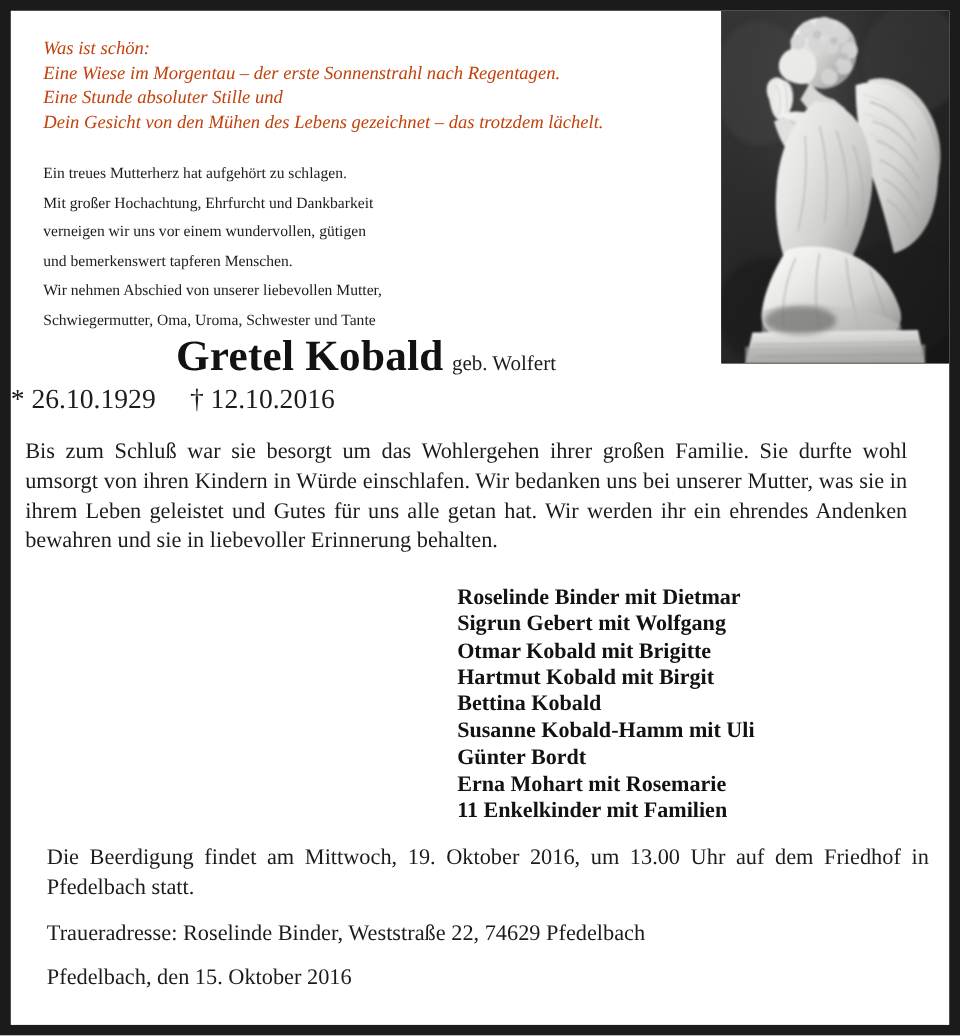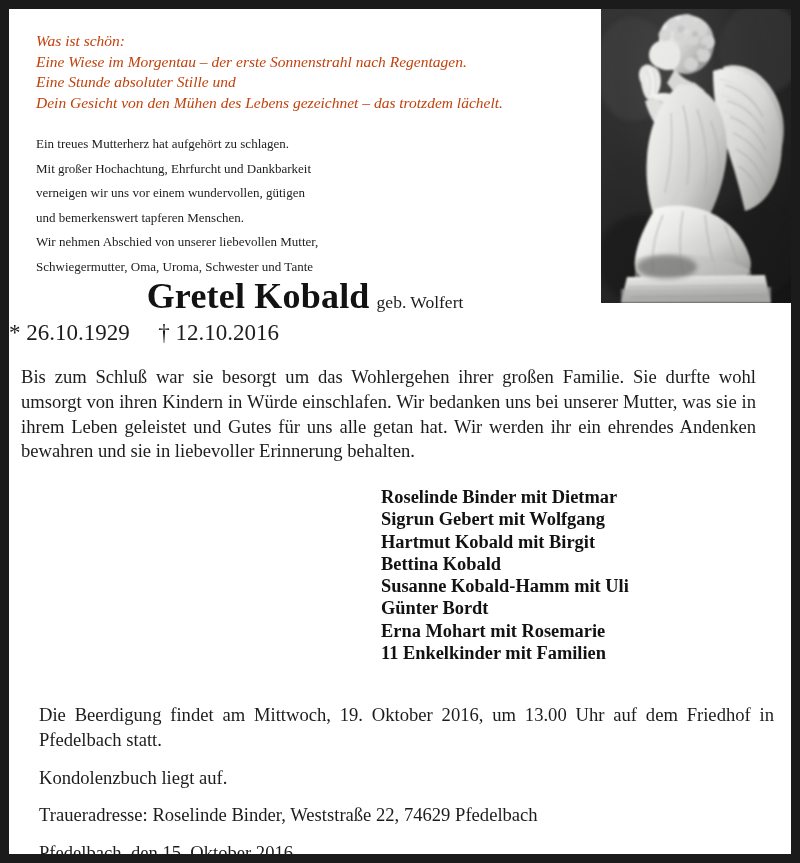--- a/index.html
+++ b/index.html
@@ -333,29 +333,29 @@
       <span class="dates-gap"></span>
       <span>†</span>
       <span>12.10.2016</span>
     </div>
 
     <div class="tribute">Bis zum Schluß war sie besorgt um das Wohlergehen ihrer großen Familie. Sie durfte wohl umsorgt von ihren Kindern in Würde einschlafen. Wir bedanken uns bei unserer Mutter, was sie in ihrem Leben geleistet und Gutes für uns alle getan hat. Wir werden ihr ein ehrendes Andenken bewahren und sie in liebevoller Erinnerung behalten.</div>
 
     <div class="family">
       <div>Roselinde Binder mit Dietmar</div>
       <div>Sigrun Gebert mit Wolfgang</div>
+      <div>Otmar Kobald mit Brigitte</div>
       <div>Hartmut Kobald mit Birgit</div>
       <div>Bettina Kobald</div>
       <div>Susanne Kobald-Hamm mit Uli</div>
       <div>Günter Bordt</div>
       <div>Erna Mohart mit Rosemarie</div>
       <div>11 Enkelkinder mit Familien</div>
     </div>
 
     <div class="closing">
       <p>Die Beerdigung findet am Mittwoch, 19. Oktober 2016, um 13.00 Uhr auf dem Friedhof in Pfedelbach statt.</p>
-      <p class="nowrap">Kondolenzbuch liegt auf.</p>
       <p class="nowrap">Traueradresse: Roselinde Binder, Weststraße 22, 74629 Pfedelbach</p>
       <p class="nowrap last">Pfedelbach, den 15. Oktober 2016</p>
     </div>
 
   </div>
 </div>
 
 </body></html>

